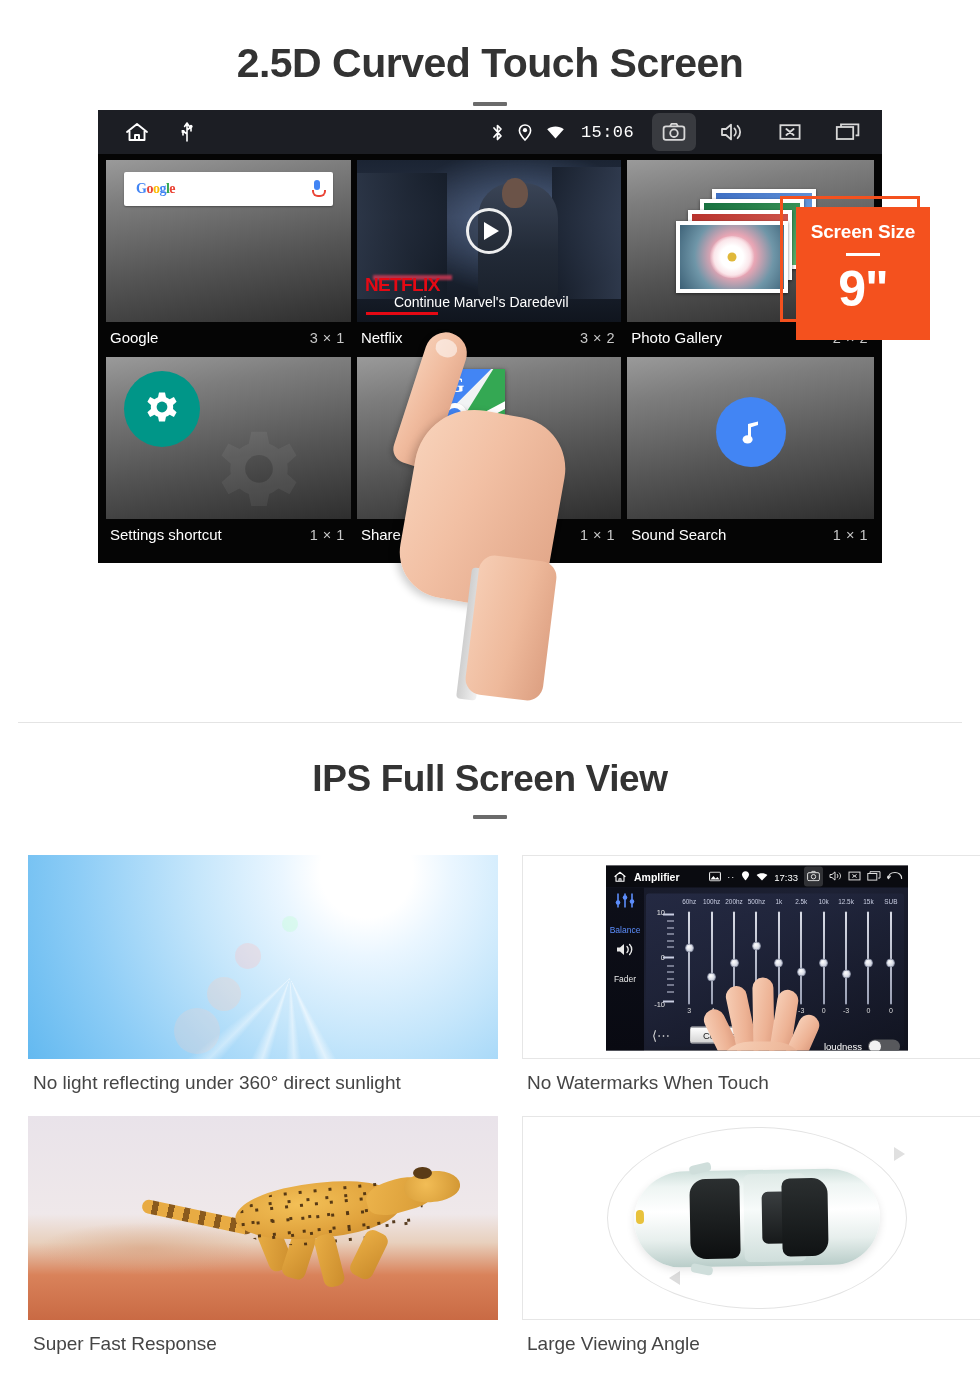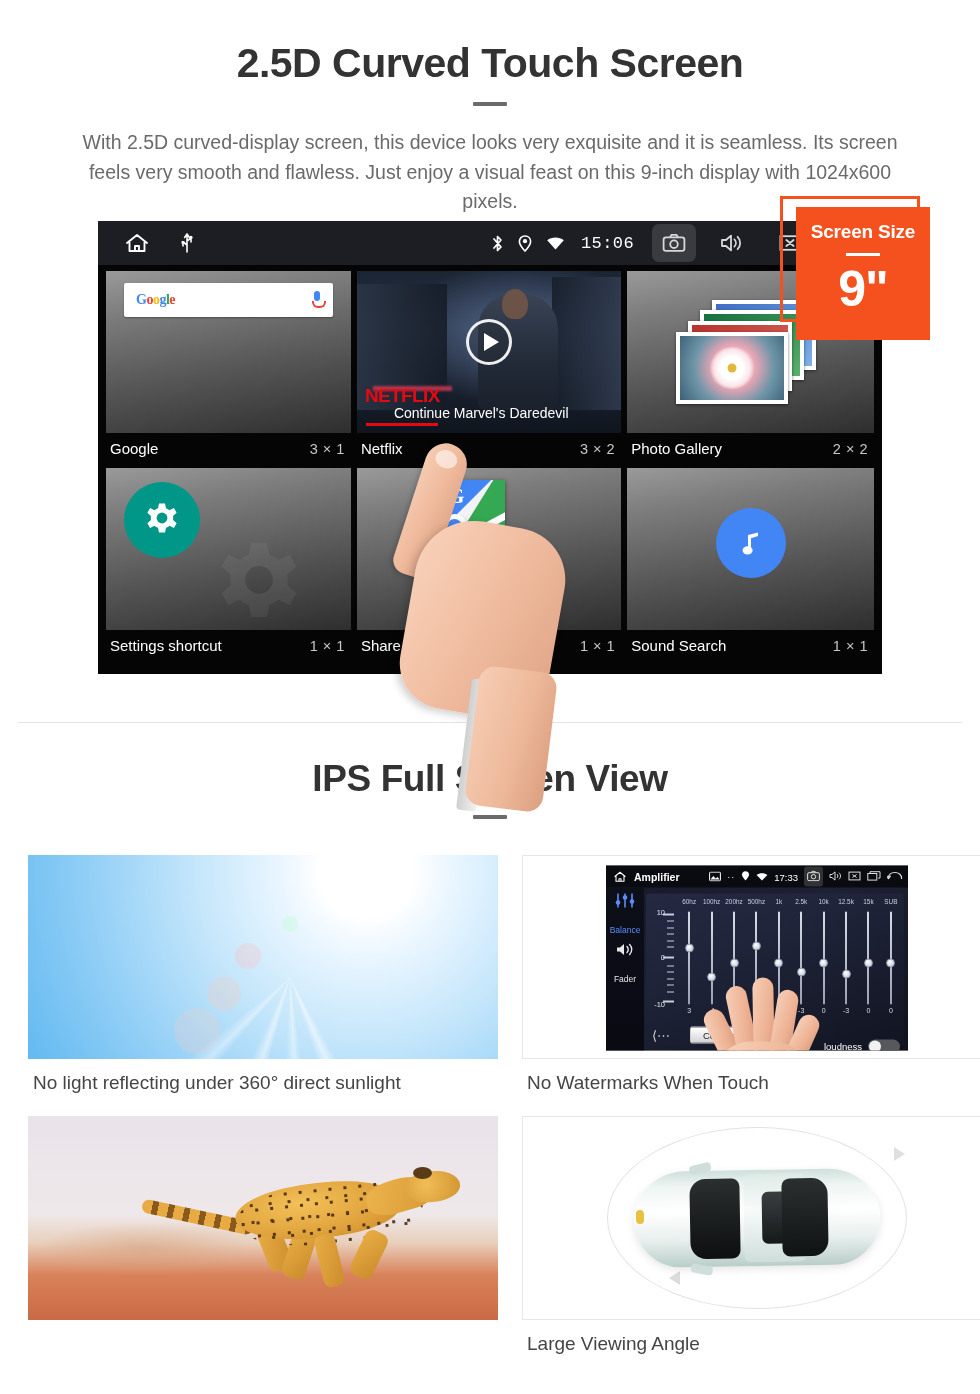--- a/index.html
+++ b/index.html
@@ -342,21 +342,20 @@
   .hlight { position:absolute; left: 2px; top: 38px; width: 8px; height: 14px; background:#e8c23c; border-radius: 4px; }
 </style>
 </head>
 <body>
 
 <div class="page">
 
   <div class="sec1">
     <div class="h1">2.5D Curved Touch Screen</div>
     <div class="rule"></div>
-    <div class="lede">With 2.5D curved-display screen, this device looks very exquisite and it is seamless. Its screen feels very smooth and flawless. Just enjoy a visual feast on this 9-inch display with 1024x600 pixels.</div>
 
     <div class="device-wrap">
 
       <div class="device">
 
         <div class="statusbar">
           <div class="sb-left">
             <span class="sb-ico">
               <svg width="26" height="22" viewBox="0 0 26 22">
                   <path d="M3 11 L13 3 L23 11 M5.5 10 L5.5 19 L20.5 19 L20.5 10 M11 19 L11 14 L15 14 L15 19" fill="none" stroke="#fff" stroke-width="1.9" stroke-linejoin="round" stroke-linecap="round"></path>
@@ -762,20 +761,21 @@
           <div class="ch-l4 ch-leg"></div>
             <div class="ch-l1 ch-leg"></div>
           <div class="ch-body"></div>
             <div class="spots"></div>
           <div class="ch-l2 ch-leg"></div>
             <div class="ch-l3 ch-leg"></div>
           <div class="ch-neck"></div>
             <div class="ch-head"></div>
             <div class="ch-ear"></div>
         </div>
+        <div class="cap">Super Fast Response</div>
       </div>
 
       <div class="cardcol">
         <div class="card framed">
           <div class="carbg"></div>
           <div class="orbit"></div>
           <div class="arrow ar-tr"></div>
           <div class="arrow ar-bl"></div>
           <div class="car">
             <div class="hlight"></div>

